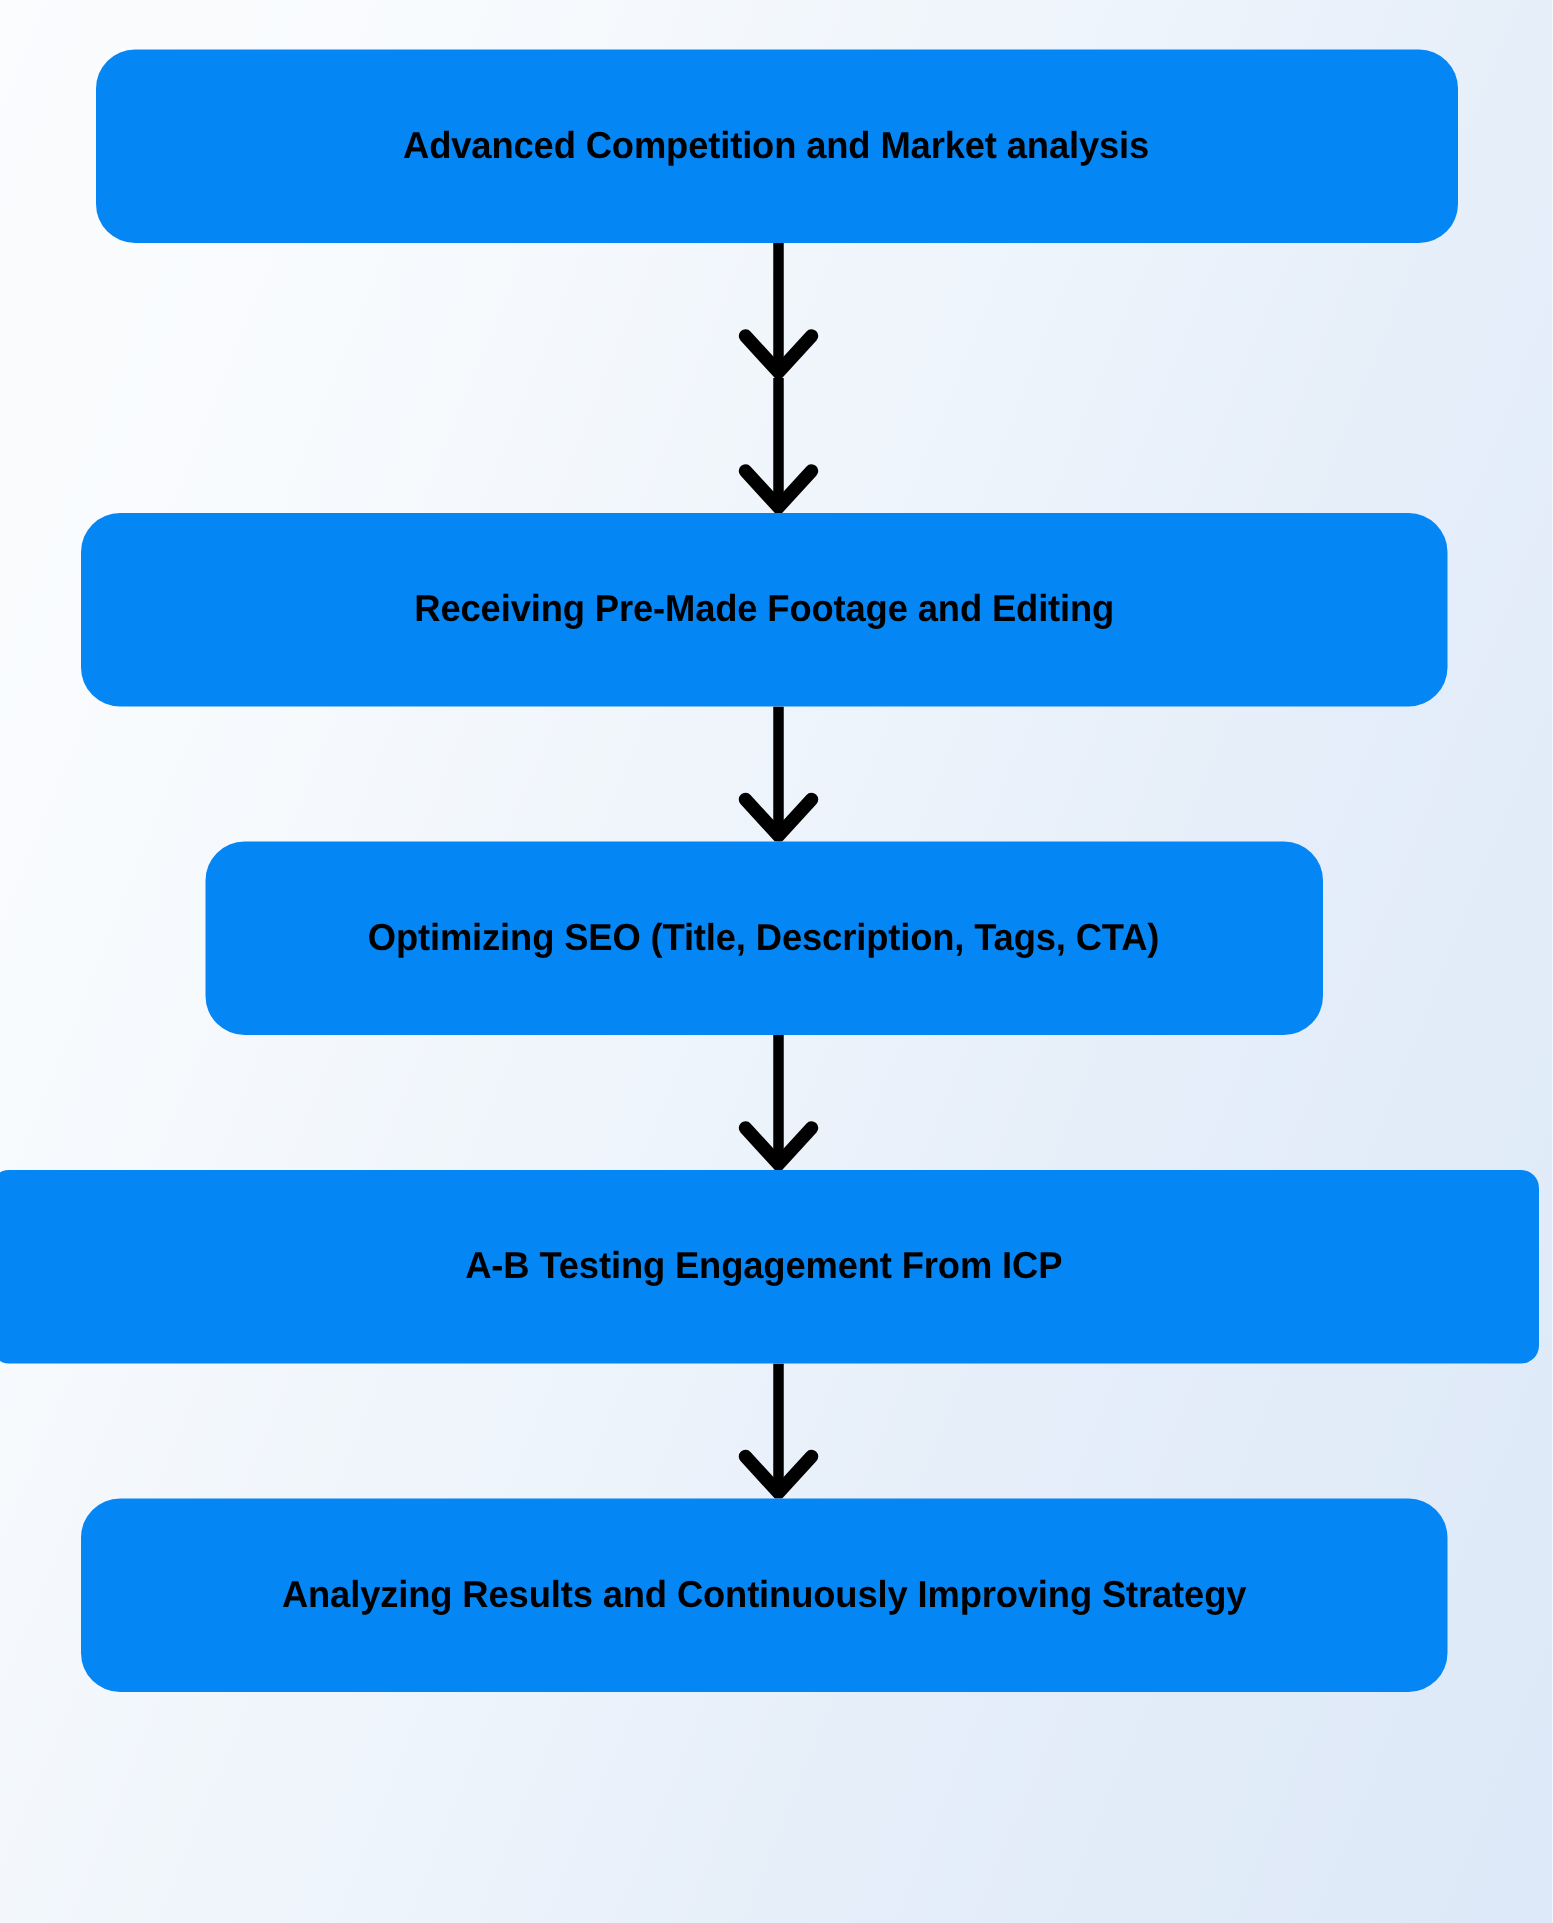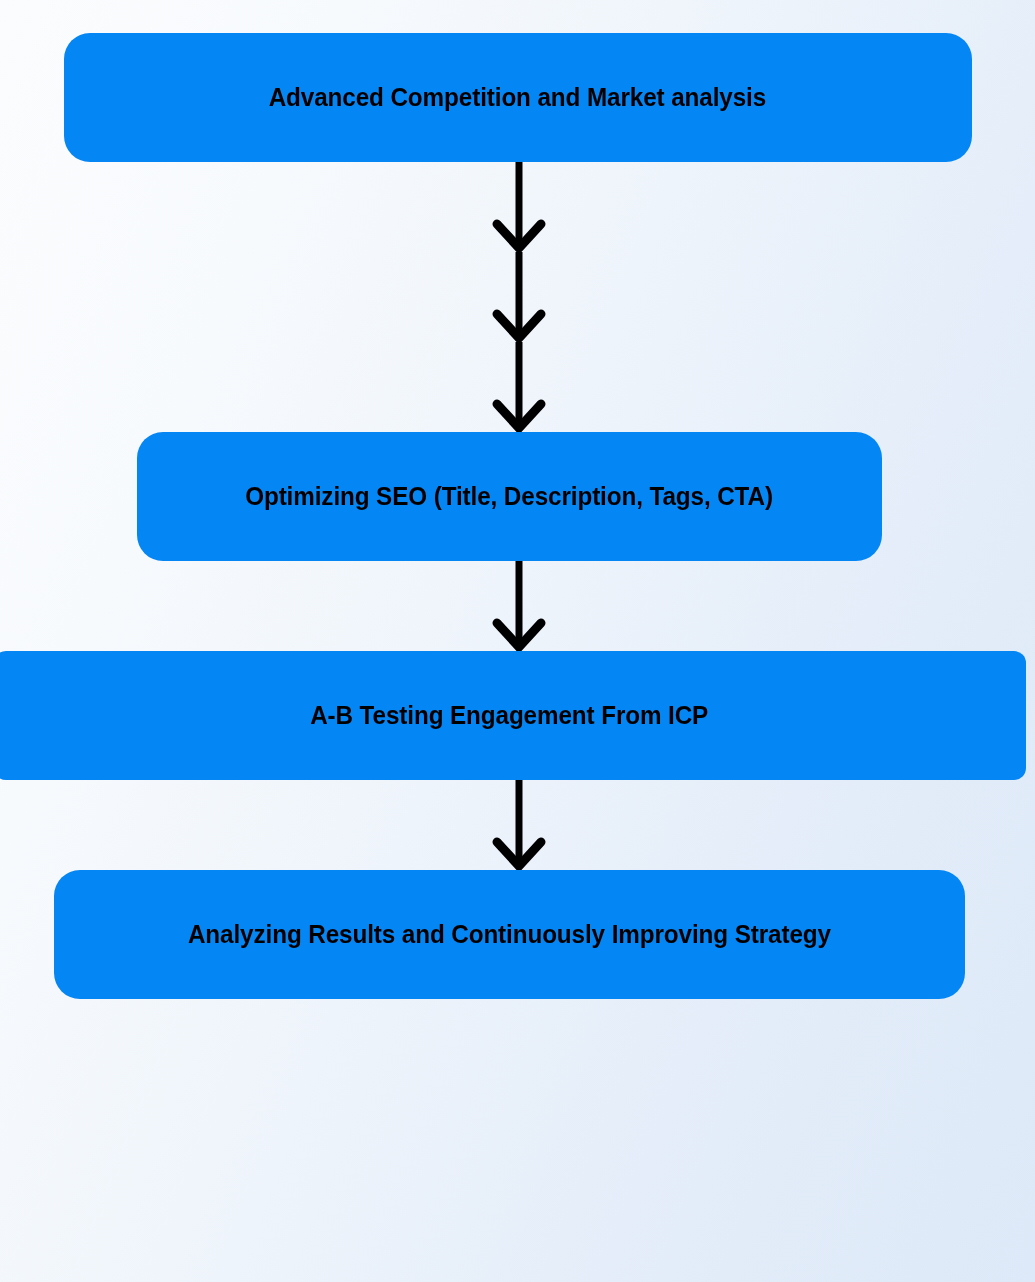--- a/index.html
+++ b/index.html
@@ -110,20 +110,25 @@
   </div>
 
 
   <div class="connector">
     <svg width="56" height="90" viewBox="0 0 56 90">
       <line x1="28" y1="0" x2="28" y2="84" stroke="#000000" stroke-width="7"></line>
       <polyline points="6,62 28,86 50,62" fill="none" stroke="#000000" stroke-width="9" stroke-linecap="round" stroke-linejoin="miter"></polyline>
     </svg>
   </div>
 
+  <div class="step-row step-row-2">
+    <div class="step-box">
+      <span class="step-label">Receiving Pre-Made Footage and Editing</span>
+    </div>
+  </div>
 
   <div class="connector">
     <svg width="56" height="90" viewBox="0 0 56 90">
       <line x1="28" y1="0" x2="28" y2="84" stroke="#000000" stroke-width="7"></line>
       <polyline points="6,62 28,86 50,62" fill="none" stroke="#000000" stroke-width="9" stroke-linecap="round" stroke-linejoin="miter"></polyline>
     </svg>
   </div>
 
   <div class="step-row step-row-3">
     <div class="step-box">

